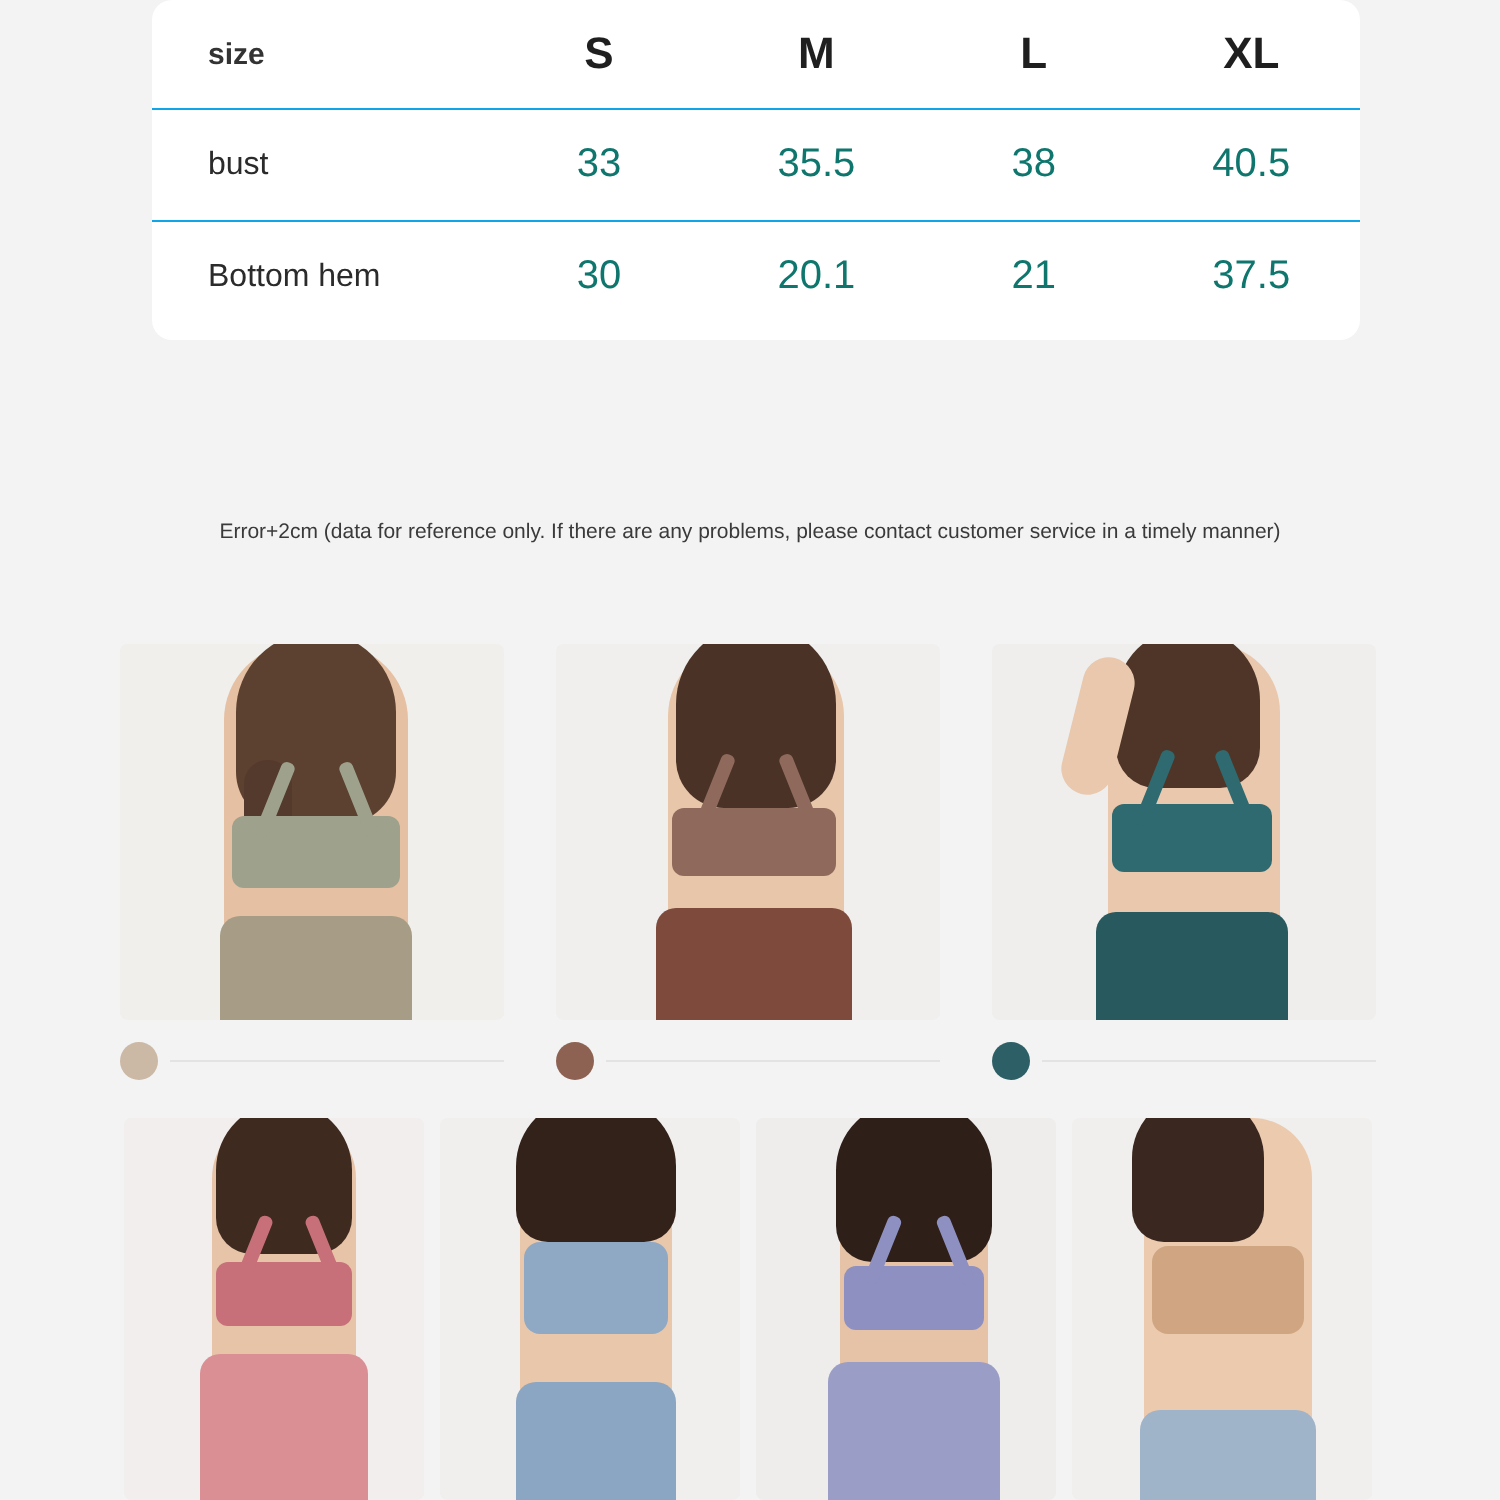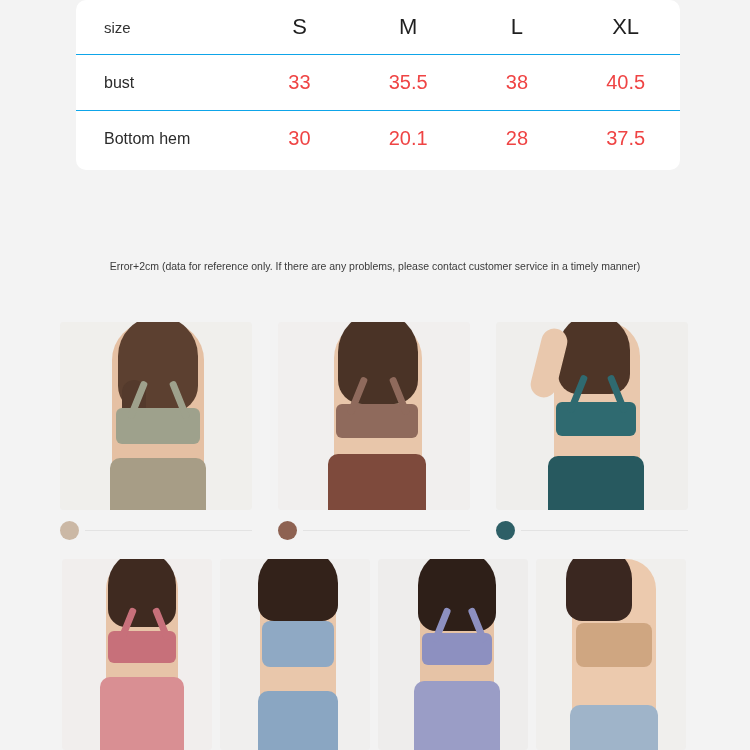--- a/index.html
+++ b/index.html
@@ -41,38 +41,39 @@
     text-align: left;
     color: #2e2e2e;
     font-weight: normal;
     padding: 0;
     vertical-align: middle;
   }
   table.size-table thead th {
     height: 54px;
     font-size: 15px;
     color: #333;
+    font-weight: bold;
   }
   table.size-table thead th.sz {
     font-size: 22px;
     text-align: center;
     color: #1f1f1f;
   }
   table.size-table thead th.lbl {
     padding-left: 28px;
     font-size: 15px;
   }
   table.size-table tbody tr {
     border-top: 1px solid #0ea5e9;
   }
   table.size-table tbody td {
     height: 55px;
     font-size: 20px;
     text-align: center;
-    color: #ef4444;
+    color: #0f766e;
   }
   table.size-table tbody td.lbl {
     text-align: left;
     padding-left: 28px;
     font-size: 16px;
     line-height: 1.25;
     color: #2b2b2b;
   }
   .col-lbl { width: 28%; }
   .col-v { width: 18%; }
@@ -193,21 +194,21 @@
           <td class="lbl">bust</td>
           <td>33</td>
           <td>35.5</td>
           <td>38</td>
           <td>40.5</td>
         </tr>
         <tr>
           <td class="lbl">Bottom hem</td>
           <td>30</td>
           <td>20.1</td>
-          <td>28</td>
+          <td>21</td>
           <td>37.5</td>
         </tr>
       </tbody>
     </table>
   </div>
 
   <div class="tip">
     <div>Error+2cm (data for reference only. If there are any problems, please contact customer service in a timely manner)</div>
   </div>
 

